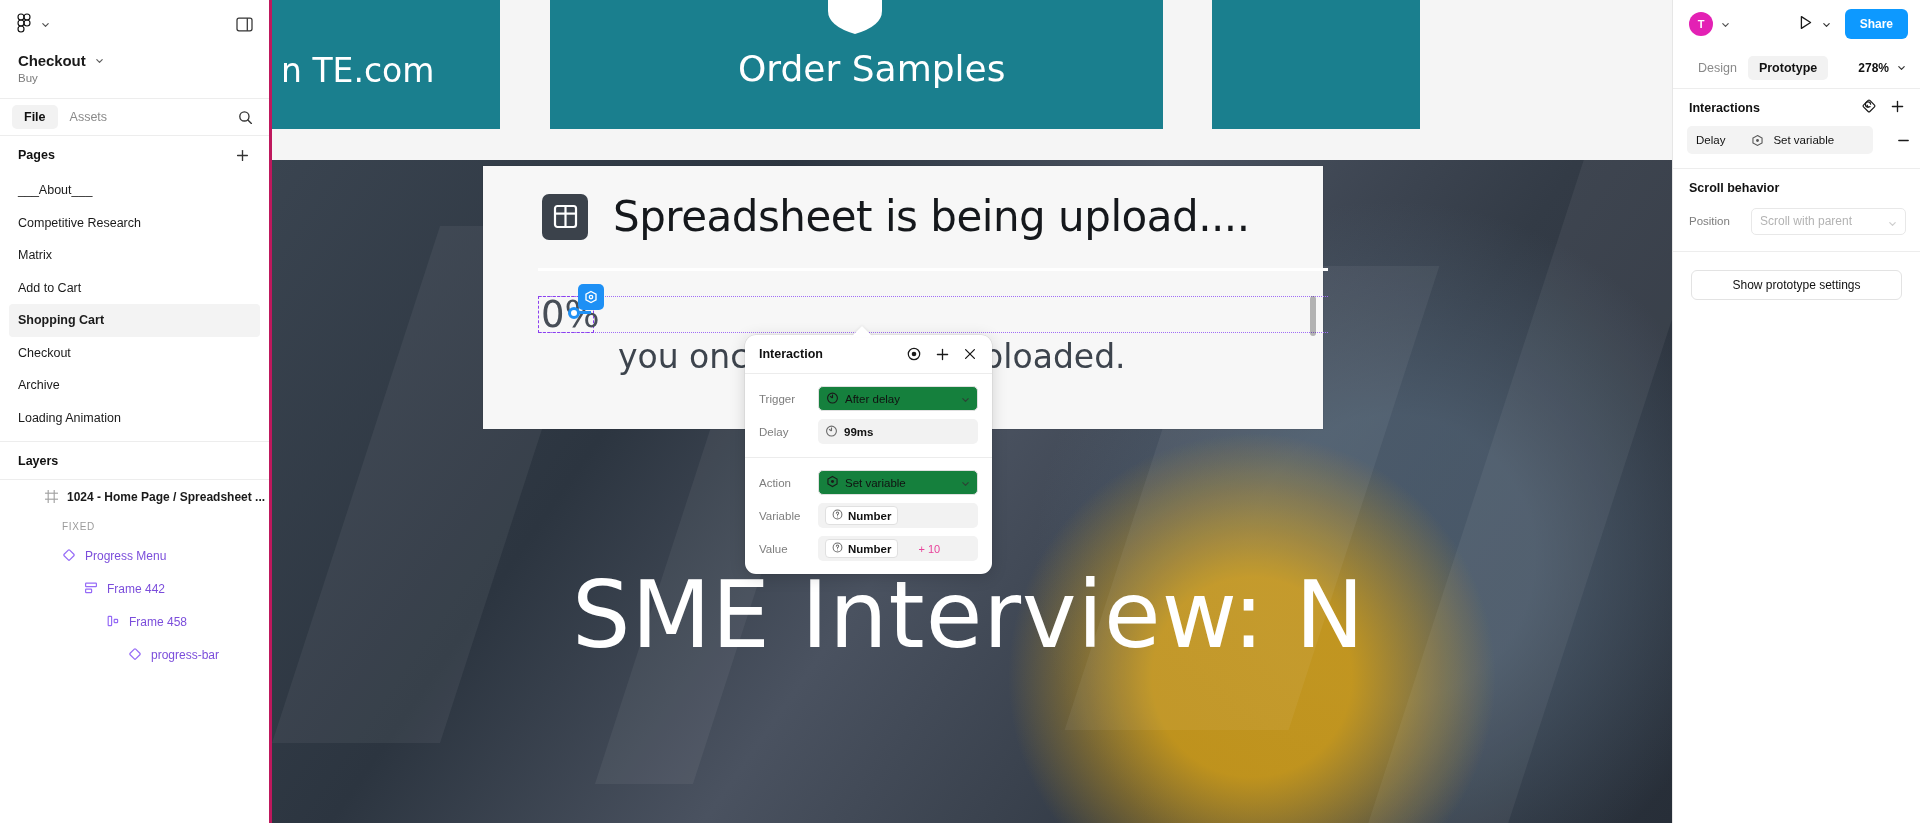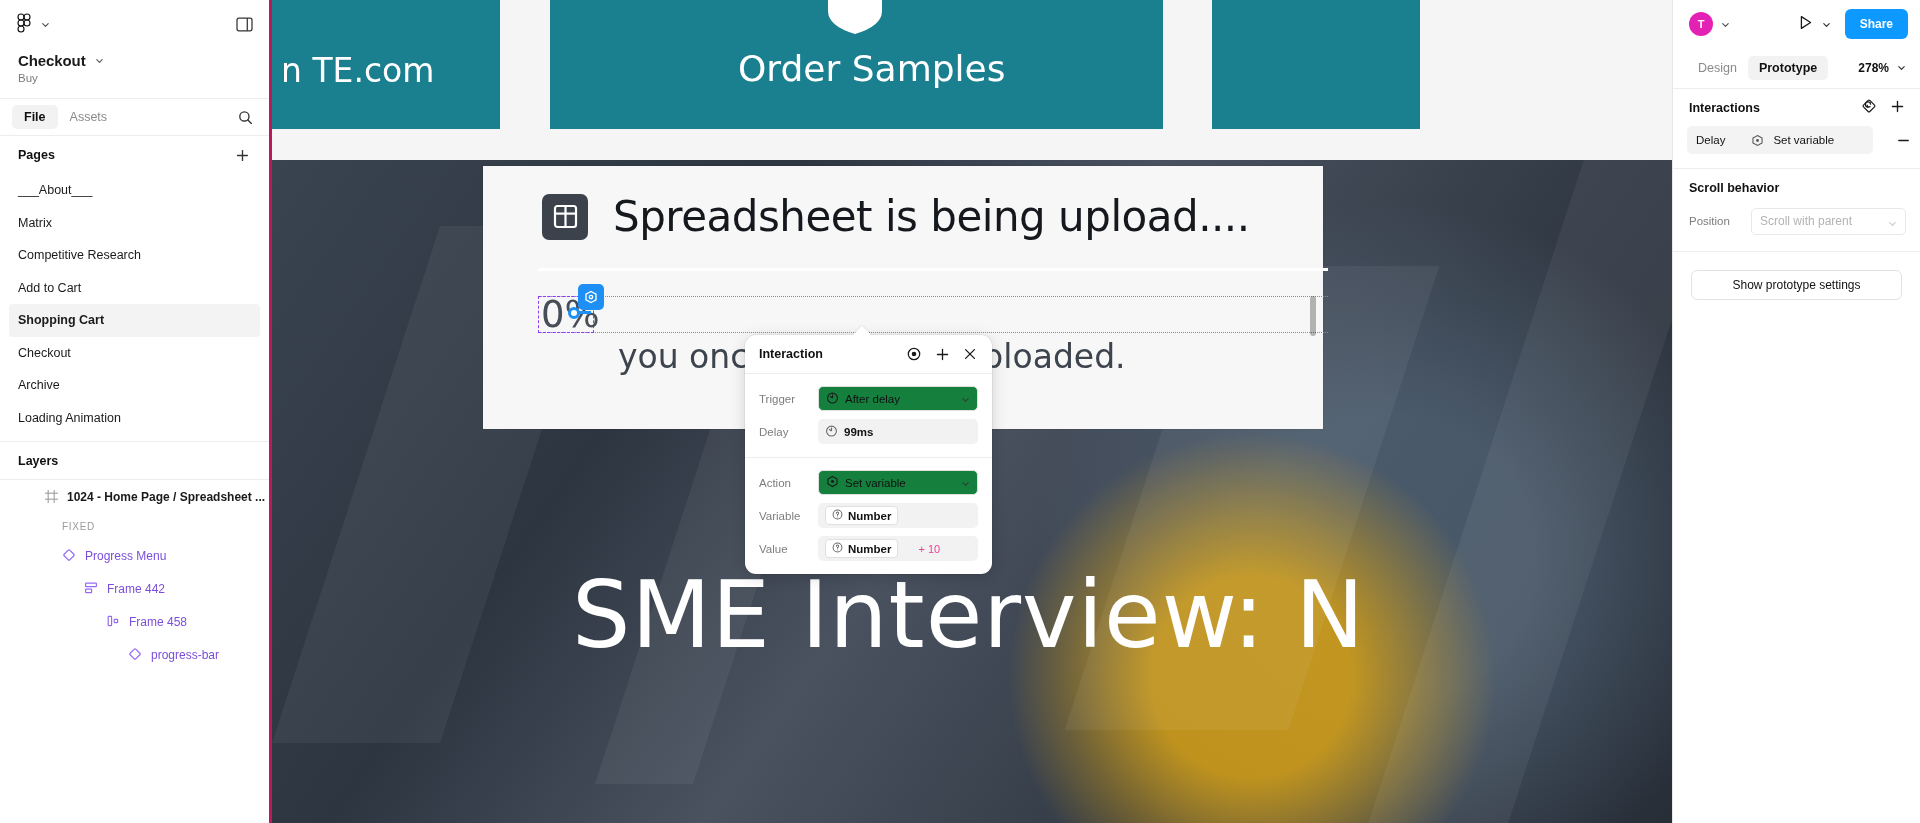--- a/index.html
+++ b/index.html
@@ -278,22 +278,22 @@
       <span class="plus">
         <svg width="13" height="13" viewBox="0 0 13 13" fill="none" stroke="#333" stroke-width="1.35" stroke-linecap="round">
           <line x1="6.5" y1="1.6" x2="6.5" y2="11.4"></line>
           <line x1="1.6" y1="6.5" x2="11.4" y2="6.5"></line>
         </svg>
       </span>
     </div>
 
     <div>
       <div class="page-item">___About___</div>
+      <div class="page-item">Competitive Research</div>
       <div class="page-item">Matrix</div>
-      <div class="page-item">Competitive Research</div>
       <div class="page-item">Add to Cart</div>
       <div class="page-item selected">Shopping Cart</div>
       <div class="page-item">Checkout</div>
       <div class="page-item">Archive</div>
       <div class="page-item">Loading Animation</div>
     </div>
 
     <div class="divider"></div>
 
     <div class="layers-head">

